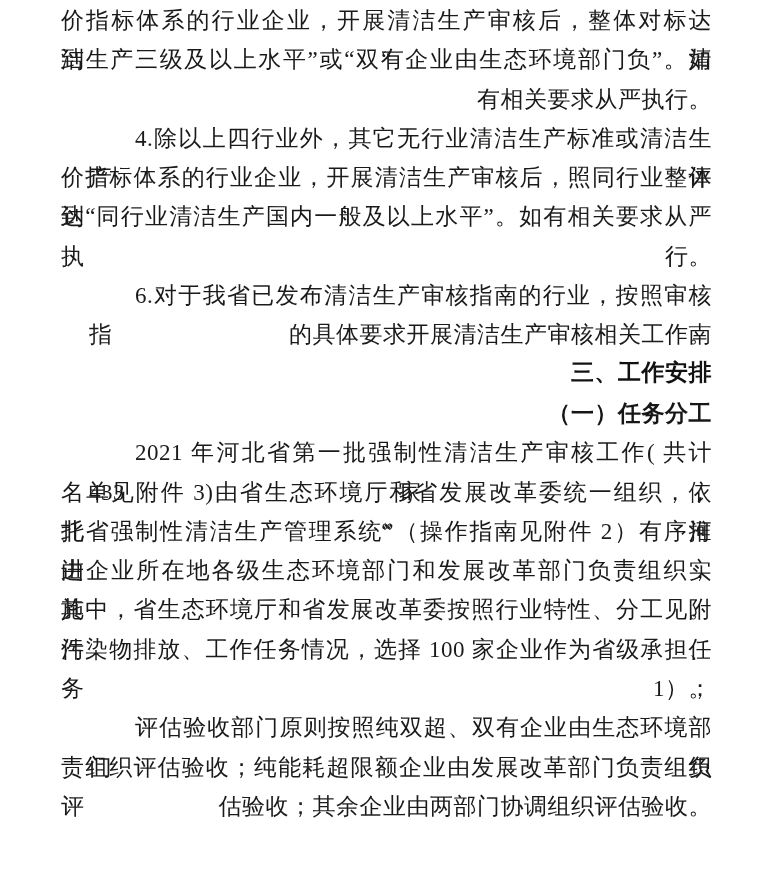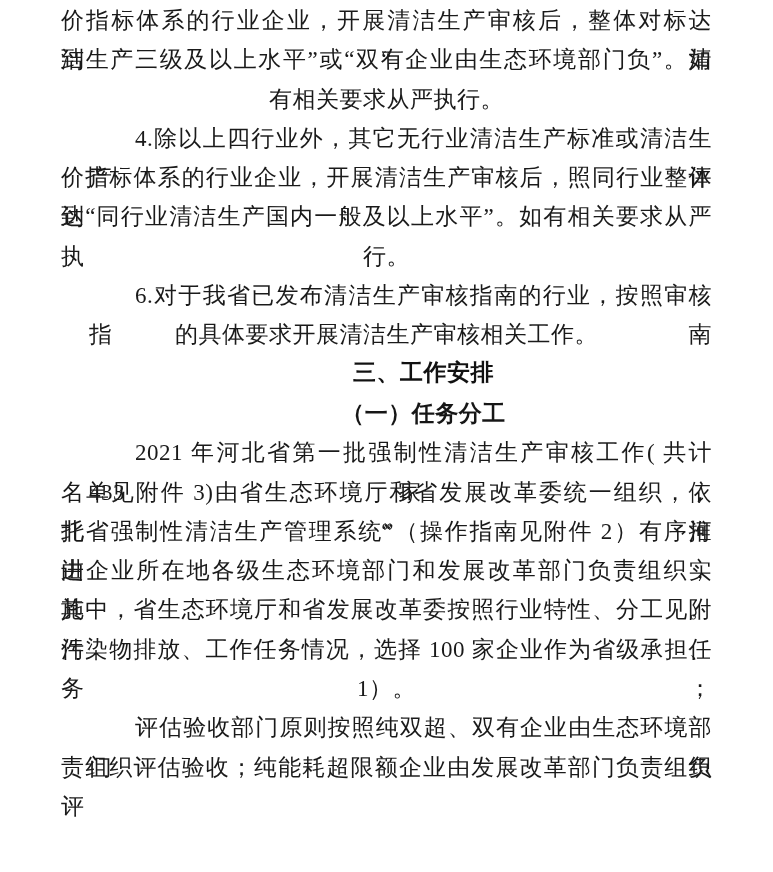--- a/index.html
+++ b/index.html
@@ -19,21 +19,21 @@
     position: absolute;
     left: 61px;
     top: 1px;
     width: 651px;
   }
   .line {
     height: 39.3px;
     line-height: 39.3px;
     font-size: 23px;
     color: #1a1a1a;
-    text-align: center;
+    text-align: right;
     letter-spacing: 0.5px;
   }
   .line.just {
     text-align: justify;
     text-align-last: justify;
     -moz-text-align-last: justify;
   }
   .line.ind {
     text-indent: 46px;
     margin-left: 28px;
@@ -66,14 +66,15 @@
       <div class="line subheading ind">（一）任务分工</div>
       <div class="line body just ind">2021 年河北省第一批强制性清洁生产审核工作( 共计 433 家，</div>
       <div class="line body just">名单见附件 3)由省生态环境厅和省发展改革委统一组织，依托“河</div>
       <div class="line body just">北省强制性清洁生产管理系统”（操作指南见附件 2）有序推进，</div>
       <div class="line body just">由企业所在地各级生态环境部门和发展改革部门负责组织实施。</div>
       <div class="line body just">其中，省生态环境厅和省发展改革委按照行业特性、分工见附件、</div>
       <div class="line body just">污染物排放、工作任务情况，选择 100 家企业作为省级承担任务；</div>
       <div class="line body">1）。</div>
       <div class="line body just ind">评估验收部门原则按照纯双超、双有企业由生态环境部门负</div>
       <div class="line body just">责组织评估验收；纯能耗超限额企业由发展改革部门负责组织评</div>
+      <div class="line body">估验收；其余企业由两部门协调组织评估验收。</div>
     </div>
 </div>
 
 </body></html>

